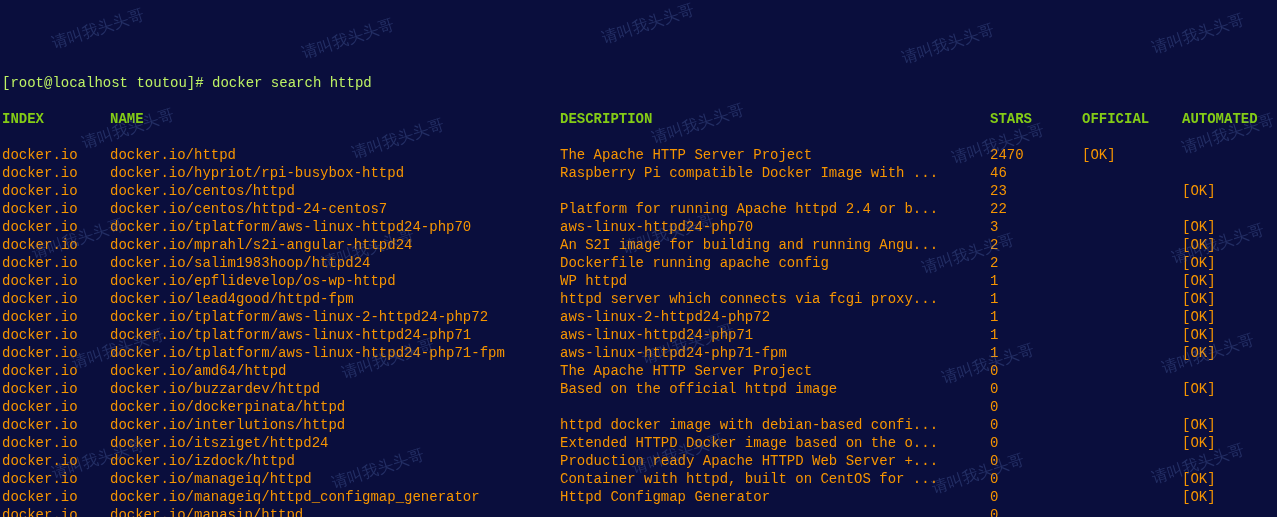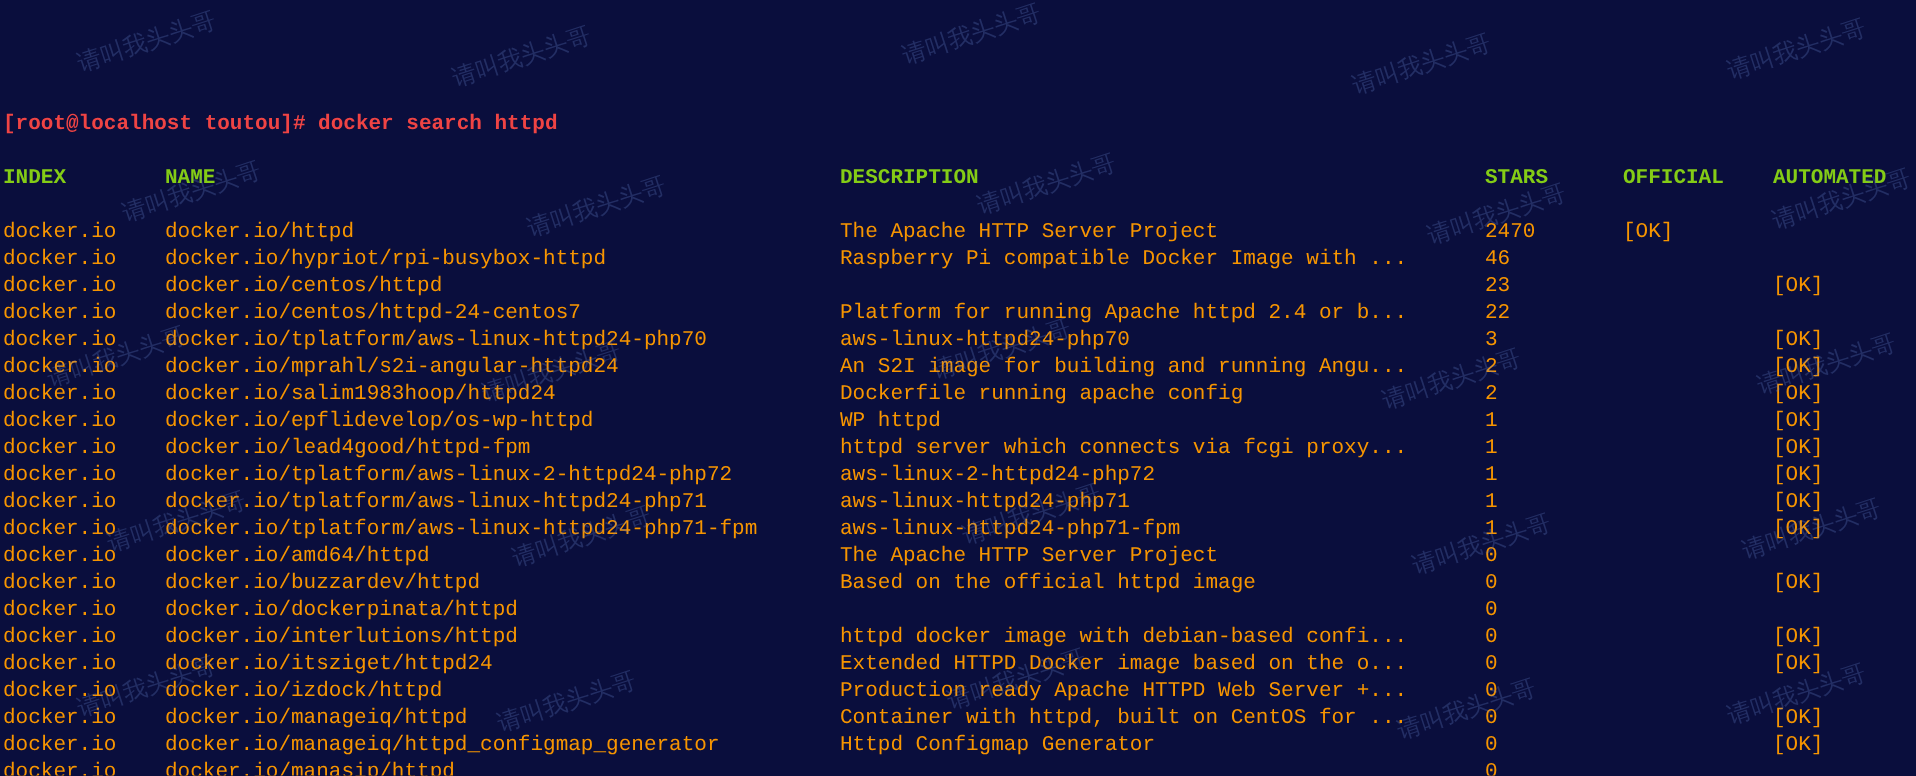--- a/index.html
+++ b/index.html
@@ -14,22 +14,21 @@
       font-size: 14px;
       line-height: 18px;
       white-space: pre;
       padding: 2px;
       overflow: hidden;
       width: 1277px;
       height: 517px;
       position: relative;
     }
     .prompt-line {
-      color: #ef4444;
-      font-weight: bold;
+      color: #bef264;
     }
     .header-row {
       color: #84cc16;
       font-weight: bold;
     }
     .col-index { 
       display: inline-block; 
       width: 108px; 
       vertical-align: top;
     }

